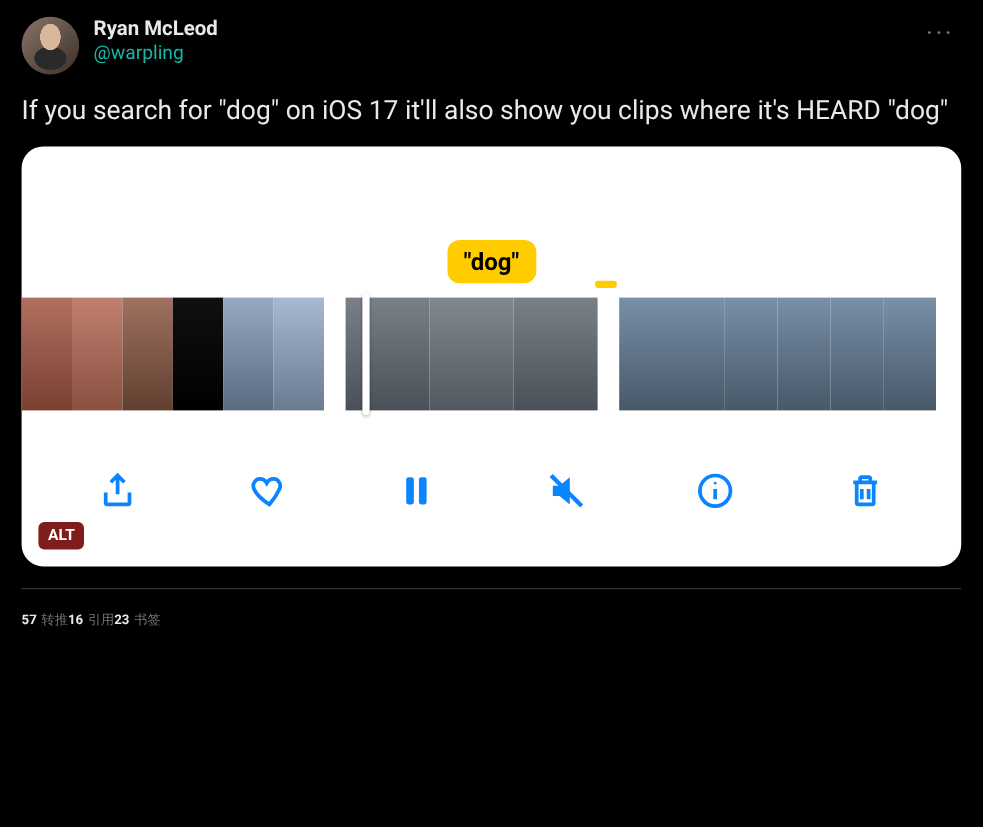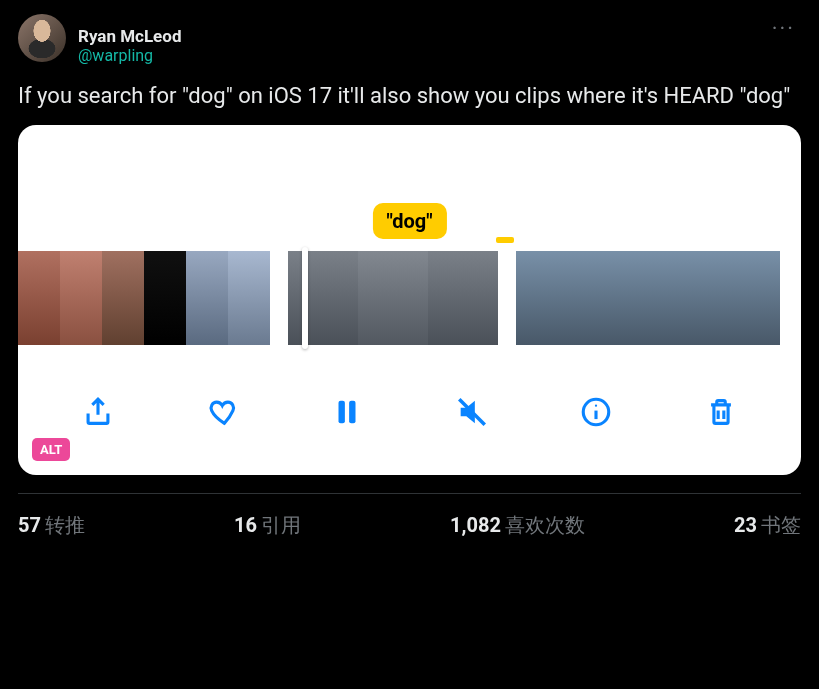--- a/index.html
+++ b/index.html
@@ -30,21 +30,20 @@
   .avatar-inner {
     position: absolute;
     inset: 0;
     background:
       radial-gradient(ellipse 14px 18px at 50% 35%, #d9b89a 0%, #d9b89a 60%, transparent 62%),
       radial-gradient(ellipse 22px 16px at 50% 72%, #2a2a2a 0%, #2a2a2a 60%, transparent 62%);
   }
   .who {
     margin-left: 12px;
     flex: 1;
-    margin-top: 12px;
   }
   .name {
     font-weight: 700;
     font-size: 17px;
     color: #e7e9ea;
   }
   .handle {
     font-size: 16px;
     color: #14b8a6;
   }
@@ -156,45 +155,43 @@
     width: 44px;
     height: 44px;
   }
   .tbtn svg { width: 34px; height: 34px; stroke: #0a84ff; fill: none; stroke-width: 2.2; }
   .tbtn.pause svg { fill: #0a84ff; stroke: none; }
   .tbtn.mute svg { fill: #0a84ff; stroke: #0a84ff; }
   .alt-badge {
     position: absolute;
     left: 14px;
     bottom: 14px;
-    background: #ec4899;
+    background: #7f1d1d;
     color: #fff;
     font-weight: 700;
     font-size: 13px;
     padding: 4px 8px;
     border-radius: 5px;
   }
   .meta {
     margin-top: 16px;
     font-size: 16px;
     color: #71767b;
   }
   .meta .views-strong { color: #e7e9ea; font-weight: 700; }
   .divider {
     margin-top: 18px;
     height: 1px;
     background: #2f3336;
   }
   .stats {
     display: flex;
-    gap: 26px;
     padding: 18px 0 0 0;
-    font-size: 20px;
+    font-size: 11px;
     color: #71767b;
-    justify-content: space-between;
   }
   .stats .n { color: #e7e9ea; font-weight: 700; margin-right: 4px; }
 </style>
 </head>
 <body>
 
 <div class="tweet">
 
   <div class="header">
     <div class="avatar">
@@ -278,17 +275,16 @@
 
     <div class="alt-badge">ALT</div>
   </div>
 
 
   <div class="divider"></div>
 
   <div class="stats">
     <div><span class="n">57</span><span>转推</span></div>
     <div><span class="n">16</span><span>引用</span></div>
-    <div><span class="n">1,082</span><span>喜欢次数</span></div>
     <div><span class="n">23</span><span>书签</span></div>
   </div>
 
 </div>
 
 </body></html>

